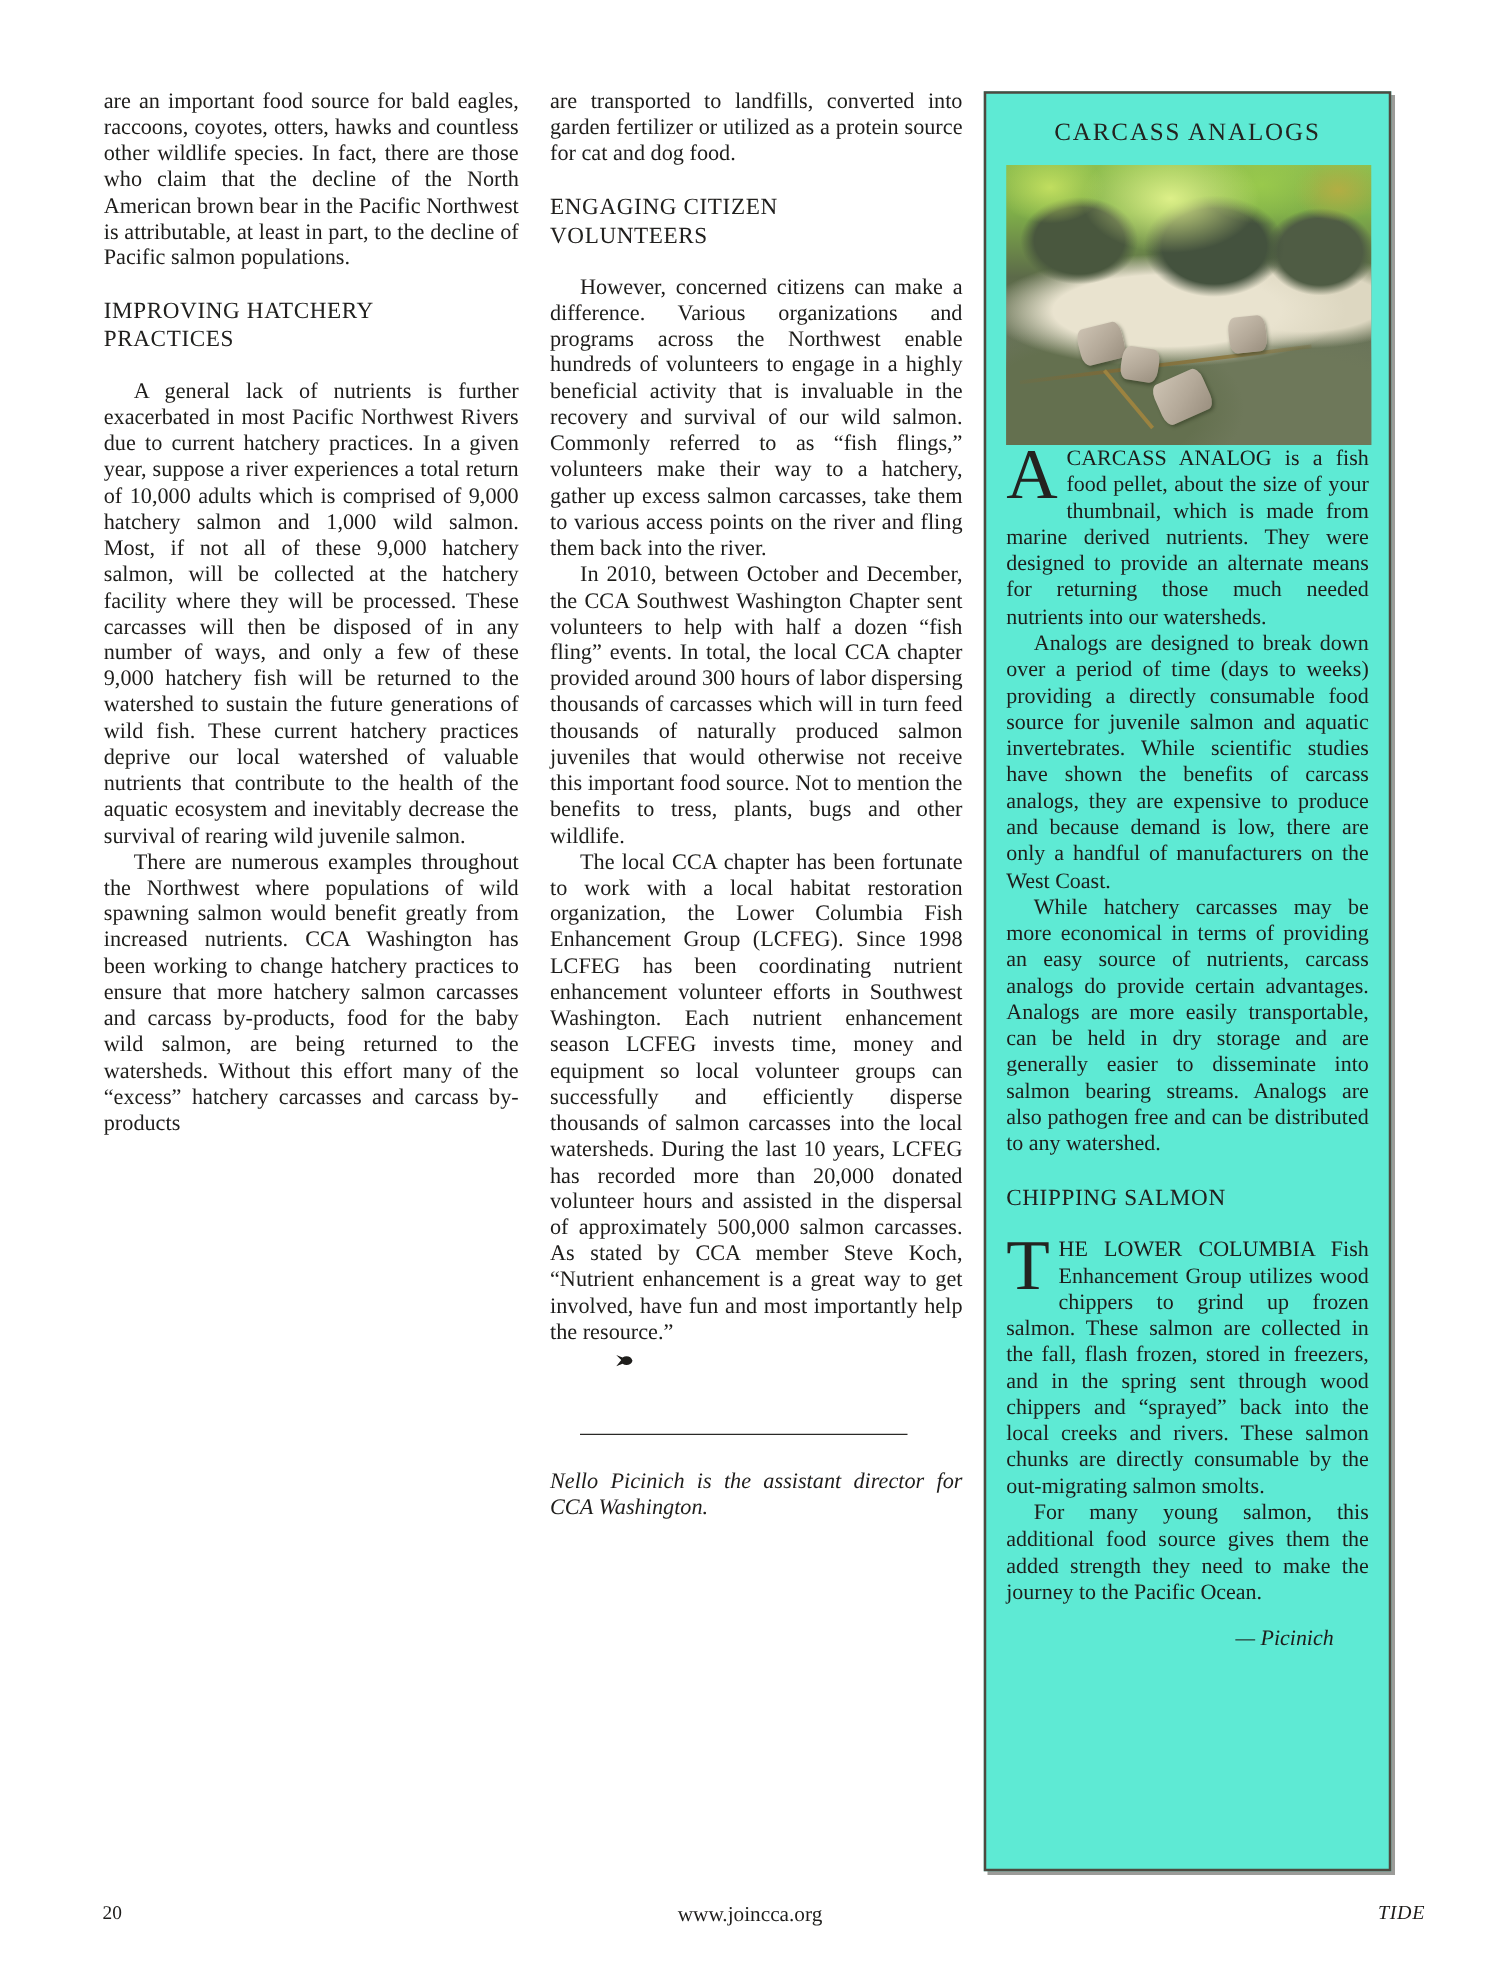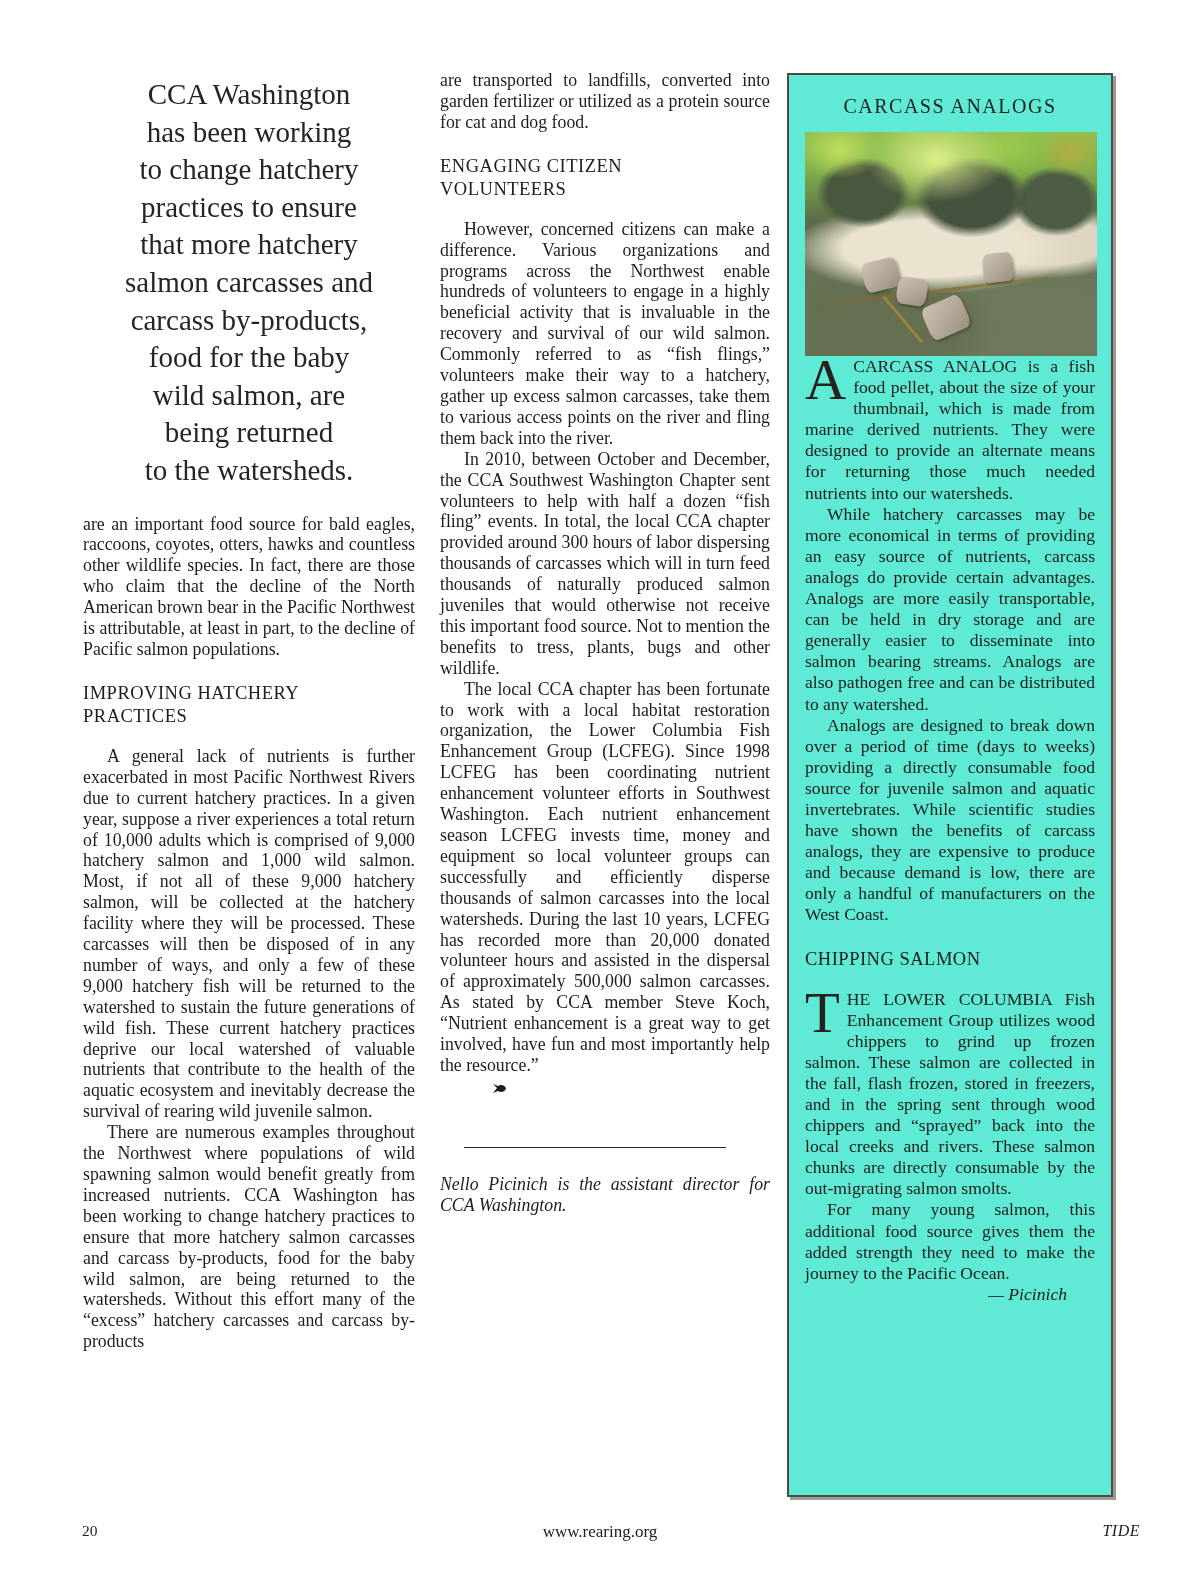--- a/index.html
+++ b/index.html
@@ -137,47 +137,37 @@
     float: left;
     font-size: 57px;
     line-height: 44px;
     padding: 2px 7px 0 0;
     color: #242320;
   }
   .attribution {
     float: right;
     font-style: italic;
     padding-right: 28px;
+    margin-top: 16px;
   }
 
   
   #footer {
     position: absolute;
     left: 0; top: 1522px;
     width: 1200px;
   }
   .footer-page-num { position: absolute; left: 82px;  font-size: 15.5px; }
   .footer-site     { position: absolute; left: 0; right: 0; text-align: center; font-size: 17px; }
   .footer-mag      { position: absolute; right: 60px; font-size: 16px; letter-spacing: 0.5px; font-style: italic; }
 </style>
 </head>
 <body>
 
 <div class="col" id="left-col">
-  <div class="pull-quote">CCA Washington
-has been working
-to change hatchery
-practices to ensure
-that more hatchery
-salmon carcasses and
-carcass by-products,
-food for the baby
-wild salmon, are
-being returned
-to the watersheds.</div>
   <p>are an important food source for bald eagles, raccoons, coyotes, otters, hawks and countless other wildlife species. In fact, there are those who claim that the decline of the North American brown bear in the Pacific Northwest is attributable, at least in part, to the decline of Pacific salmon populations.</p>
   <div class="section-heading">IMPROVING HATCHERY
 PRACTICES</div>
   <p class="indent">A general lack of nutrients is further exacerbated in most Pacific Northwest Rivers due to current hatchery practices. In a given year, suppose a river experiences a total return of 10,000 adults which is comprised of 9,000 hatchery salmon and 1,000 wild salmon. Most, if not all of these 9,000 hatchery salmon, will be collected at the hatchery facility where they will be processed. These carcasses will then be disposed of in any number of ways, and only a few of these 9,000 hatchery fish will be returned to the watershed to sustain the future generations of wild fish. These current hatchery practices deprive our local watershed of valuable nutrients that contribute to the health of the aquatic ecosystem and inevitably decrease the survival of rearing wild juvenile salmon.</p>
   <p class="indent">There are numerous examples throughout the Northwest where populations of wild spawning salmon would benefit greatly from increased nutrients. CCA Washington has been working to change hatchery practices to ensure that more hatchery salmon carcasses and carcass by-products, food for the baby wild salmon, are being returned to the watersheds. Without this effort many of the “excess” hatchery carcasses and carcass by-products</p>
 </div>
 
 <div class="col" id="middle-col">
   <p>are transported to landfills, converted into garden fertilizer or utilized as a protein source for cat and dog food.</p>
   <div class="section-heading">ENGAGING CITIZEN
@@ -196,24 +186,24 @@
   <div class="sidebar-title">CARCASS ANALOGS</div>
   <div class="photo">
     <div class="stick"></div>
     <div class="stick2"></div>
     <div class="pellet pellet1"></div>
     <div class="pellet pellet2"></div>
     <div class="pellet pellet3"></div>
     <div class="pellet pellet4"></div>
   </div>
   <p><span class="dropcap">A</span><span>CARCASS ANALOG is a fish food pellet, about the size of your thumbnail, which is made from marine derived nutrients. They were designed to provide an alternate means for returning those much needed nutrients into our watersheds.</span></p>
+  <p class="indent">Analogs are designed to break down over a period of time (days to weeks) providing a directly consumable food source for juvenile salmon and aquatic invertebrates. While scientific studies have shown the benefits of carcass analogs, they are expensive to produce and because demand is low, there are only a handful of manufacturers on the West Coast.</p>
   <p class="indent">While hatchery carcasses may be more economical in terms of providing an easy source of nutrients, carcass analogs do provide certain advantages. Analogs are more easily transportable, can be held in dry storage and are generally easier to disseminate into salmon bearing streams. Analogs are also pathogen free and can be distributed to any watershed.</p>
-  <p class="indent">Analogs are designed to break down over a period of time (days to weeks) providing a directly consumable food source for juvenile salmon and aquatic invertebrates. While scientific studies have shown the benefits of carcass analogs, they are expensive to produce and because demand is low, there are only a handful of manufacturers on the West Coast.</p>
   <div class="section-heading">CHIPPING SALMON</div>
   <p><span class="dropcap">T</span><span>HE LOWER COLUMBIA Fish Enhancement Group utilizes wood chippers to grind up frozen salmon. These salmon are collected in the fall, flash frozen, stored in freezers, and in the spring sent through wood chippers and “sprayed” back into the local creeks and rivers. These salmon chunks are directly consumable by the out-migrating salmon smolts.</span></p>
   <p class="indent"><span>For many young salmon, this additional food source gives them the added strength they need to make the journey to the Pacific Ocean.</span><span class="attribution">— Picinich</span></p>
 </div>
 
 <div id="footer">
   <span class="footer-page-num">20</span>
-  <span class="footer-site">www.rearing.org</span>
+  <span class="footer-site">www.joincca.org</span>
   <span class="footer-mag">TIDE</span>
 </div>
 
 </body></html>

